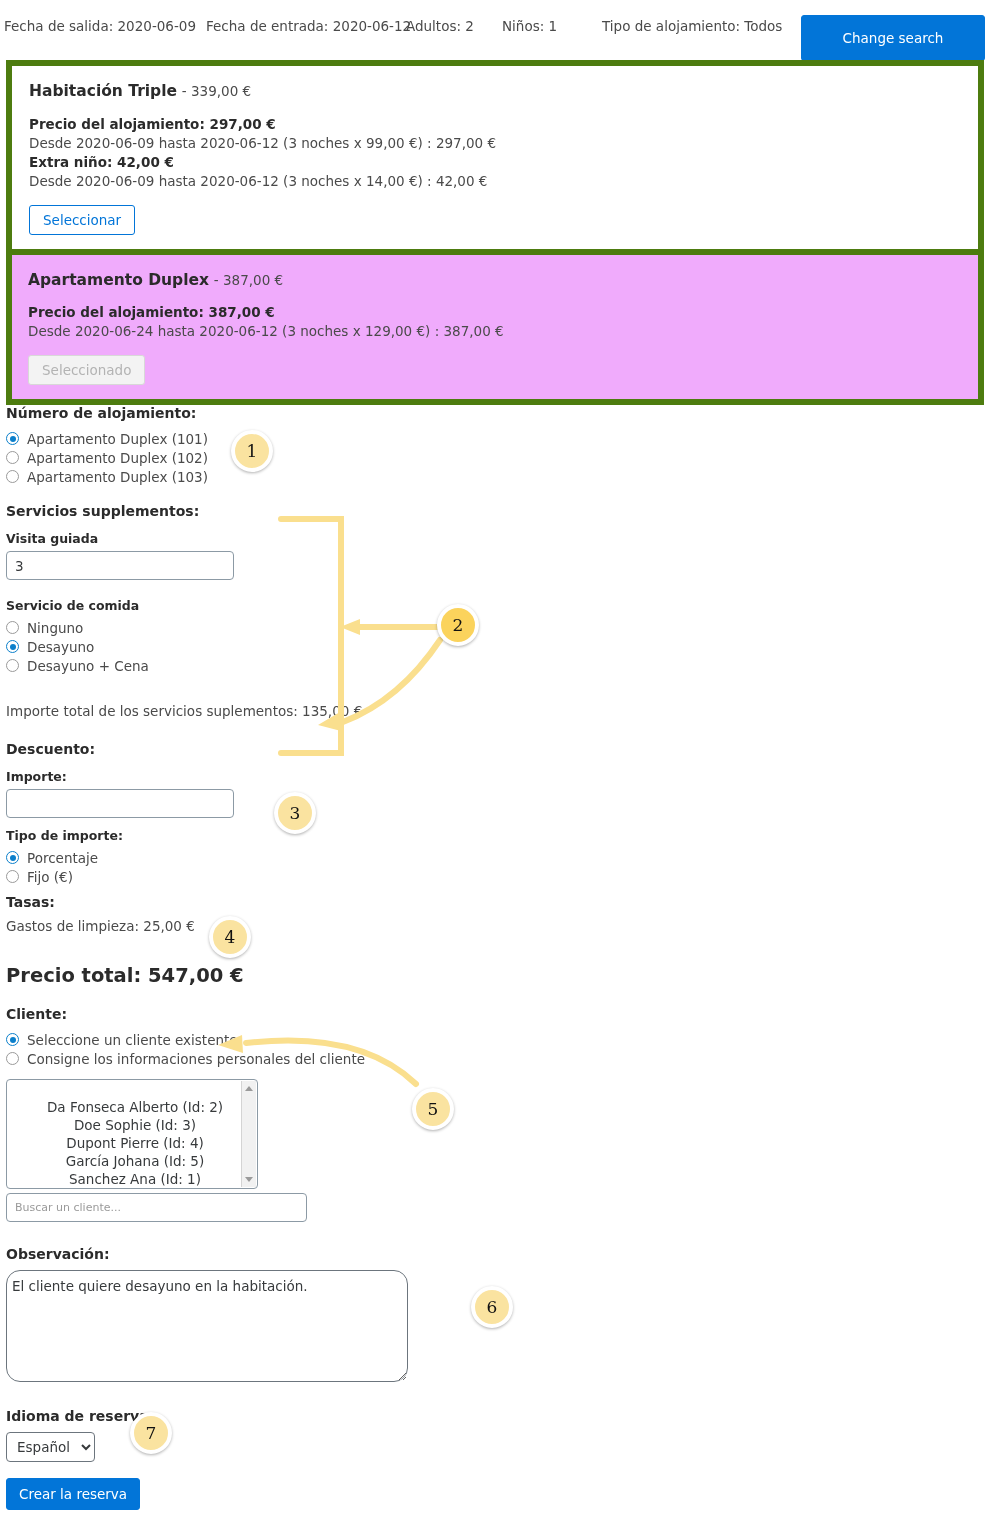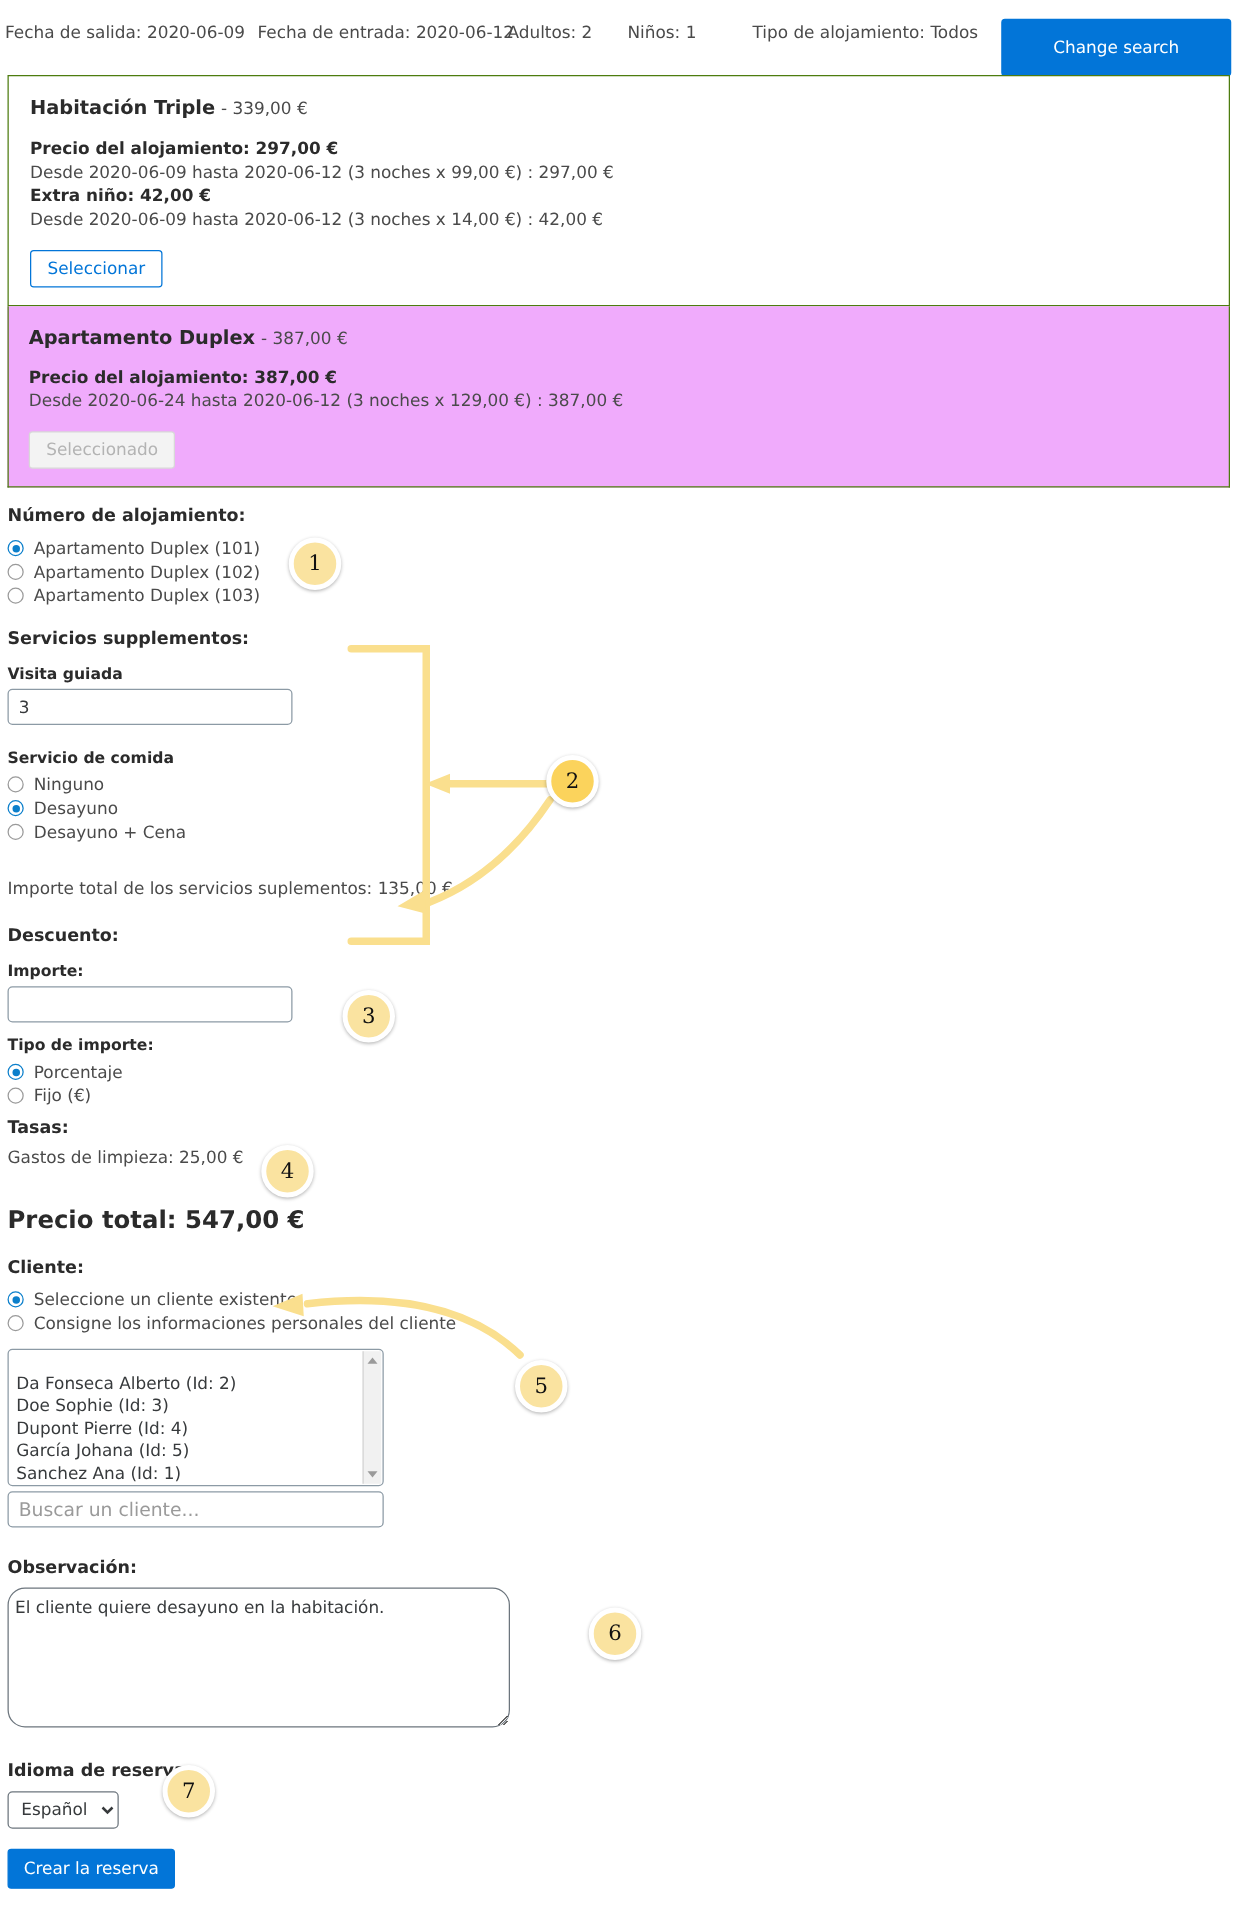--- a/index.html
+++ b/index.html
@@ -39,21 +39,21 @@
     cursor: pointer; padding: 0;
     line-height: 29px; text-align: center;
   }
 
   
   .cards {
     position: absolute; left: 6px; top: 60px;
     width: 978px;
   }
   .card {
-    border: 1px solid #4d7c0f;
+    border: 6px solid #4d7c0f;
     padding: 16px 16px 14px 17px;
     background: #fff;
   }
   .card + .card { border-top: none; }
   .card.selected { background: #f0abfc; padding-left: 16px; }
   .card-title { font-size: 15px; margin: 0 0 14px 0; line-height: 1.2; }
   .card-title b { font-weight: bold; color: #2b2b2b; font-size: 15.5px; }
   .card-title span { color: #4a4a4a; font-size: 13.5px; }
   .price-line { font-size: 13.5px; line-height: 19px; color: #4a4a4a; }
   .price-line.bold { font-weight: bold; color: #2b2b2b; }
@@ -114,43 +114,43 @@
   }
   .btn-create {
     background: #0275d8; color: #fff;
     border: 1px solid #0275d8; border-radius: 3px;
     font-size: 13.5px; font-family: inherit;
     padding: 7px 12px; cursor: pointer;
   }
 
   
   .client-box {
-    position: relative; width: 301px; height: 110px;
+    position: relative; width: 252px; height: 110px;
     border: 1px solid #8c9aa5; border-radius: 4px;
-    background: #fff; overflow: hidden;
+    background: #fff; overflow: hidden; text-align: center;
   }
   .client-list { padding: 4px 0 0 6px; }
   .client-list li {
     list-style: none; font-size: 13.5px; color: #373a3c;
     line-height: 18px; white-space: nowrap;
   }
   .client-scroll {
     position: absolute; right: 1px; top: 1px; bottom: 1px; width: 15px;
     background: #f1f1f1; border-left: 1px solid #d4d4d4;
   }
   .arrow-up, .arrow-dn {
     position: absolute; left: 3px; width: 0; height: 0;
     border-left: 4.5px solid transparent; border-right: 4.5px solid transparent;
   }
   .arrow-up { top: 5px; border-bottom: 5px solid #9a9a9a; }
   .arrow-dn { bottom: 5px; border-top: 5px solid #9a9a9a; }
   input.search-client {
     width: 301px; height: 29px; margin-top: 4px;
     border: 1px solid #8c9aa5; border-radius: 4px;
-    font-size: 15px; font-family: inherit; padding: 0 8px; color: #373a3c;
+    font-size: 11px; font-family: inherit; padding: 0 8px; color: #373a3c;
   }
   input.search-client::placeholder { color: #9a9a9a; }
 
   textarea.obs {
     width: 402px; height: 112px;
     border: 1px solid #6c757d; border-radius: 14px;
     font-size: 13.5px; font-family: inherit; color: #373a3c;
     padding: 6px 5px; resize: vertical; line-height: 18px;
   }
 

